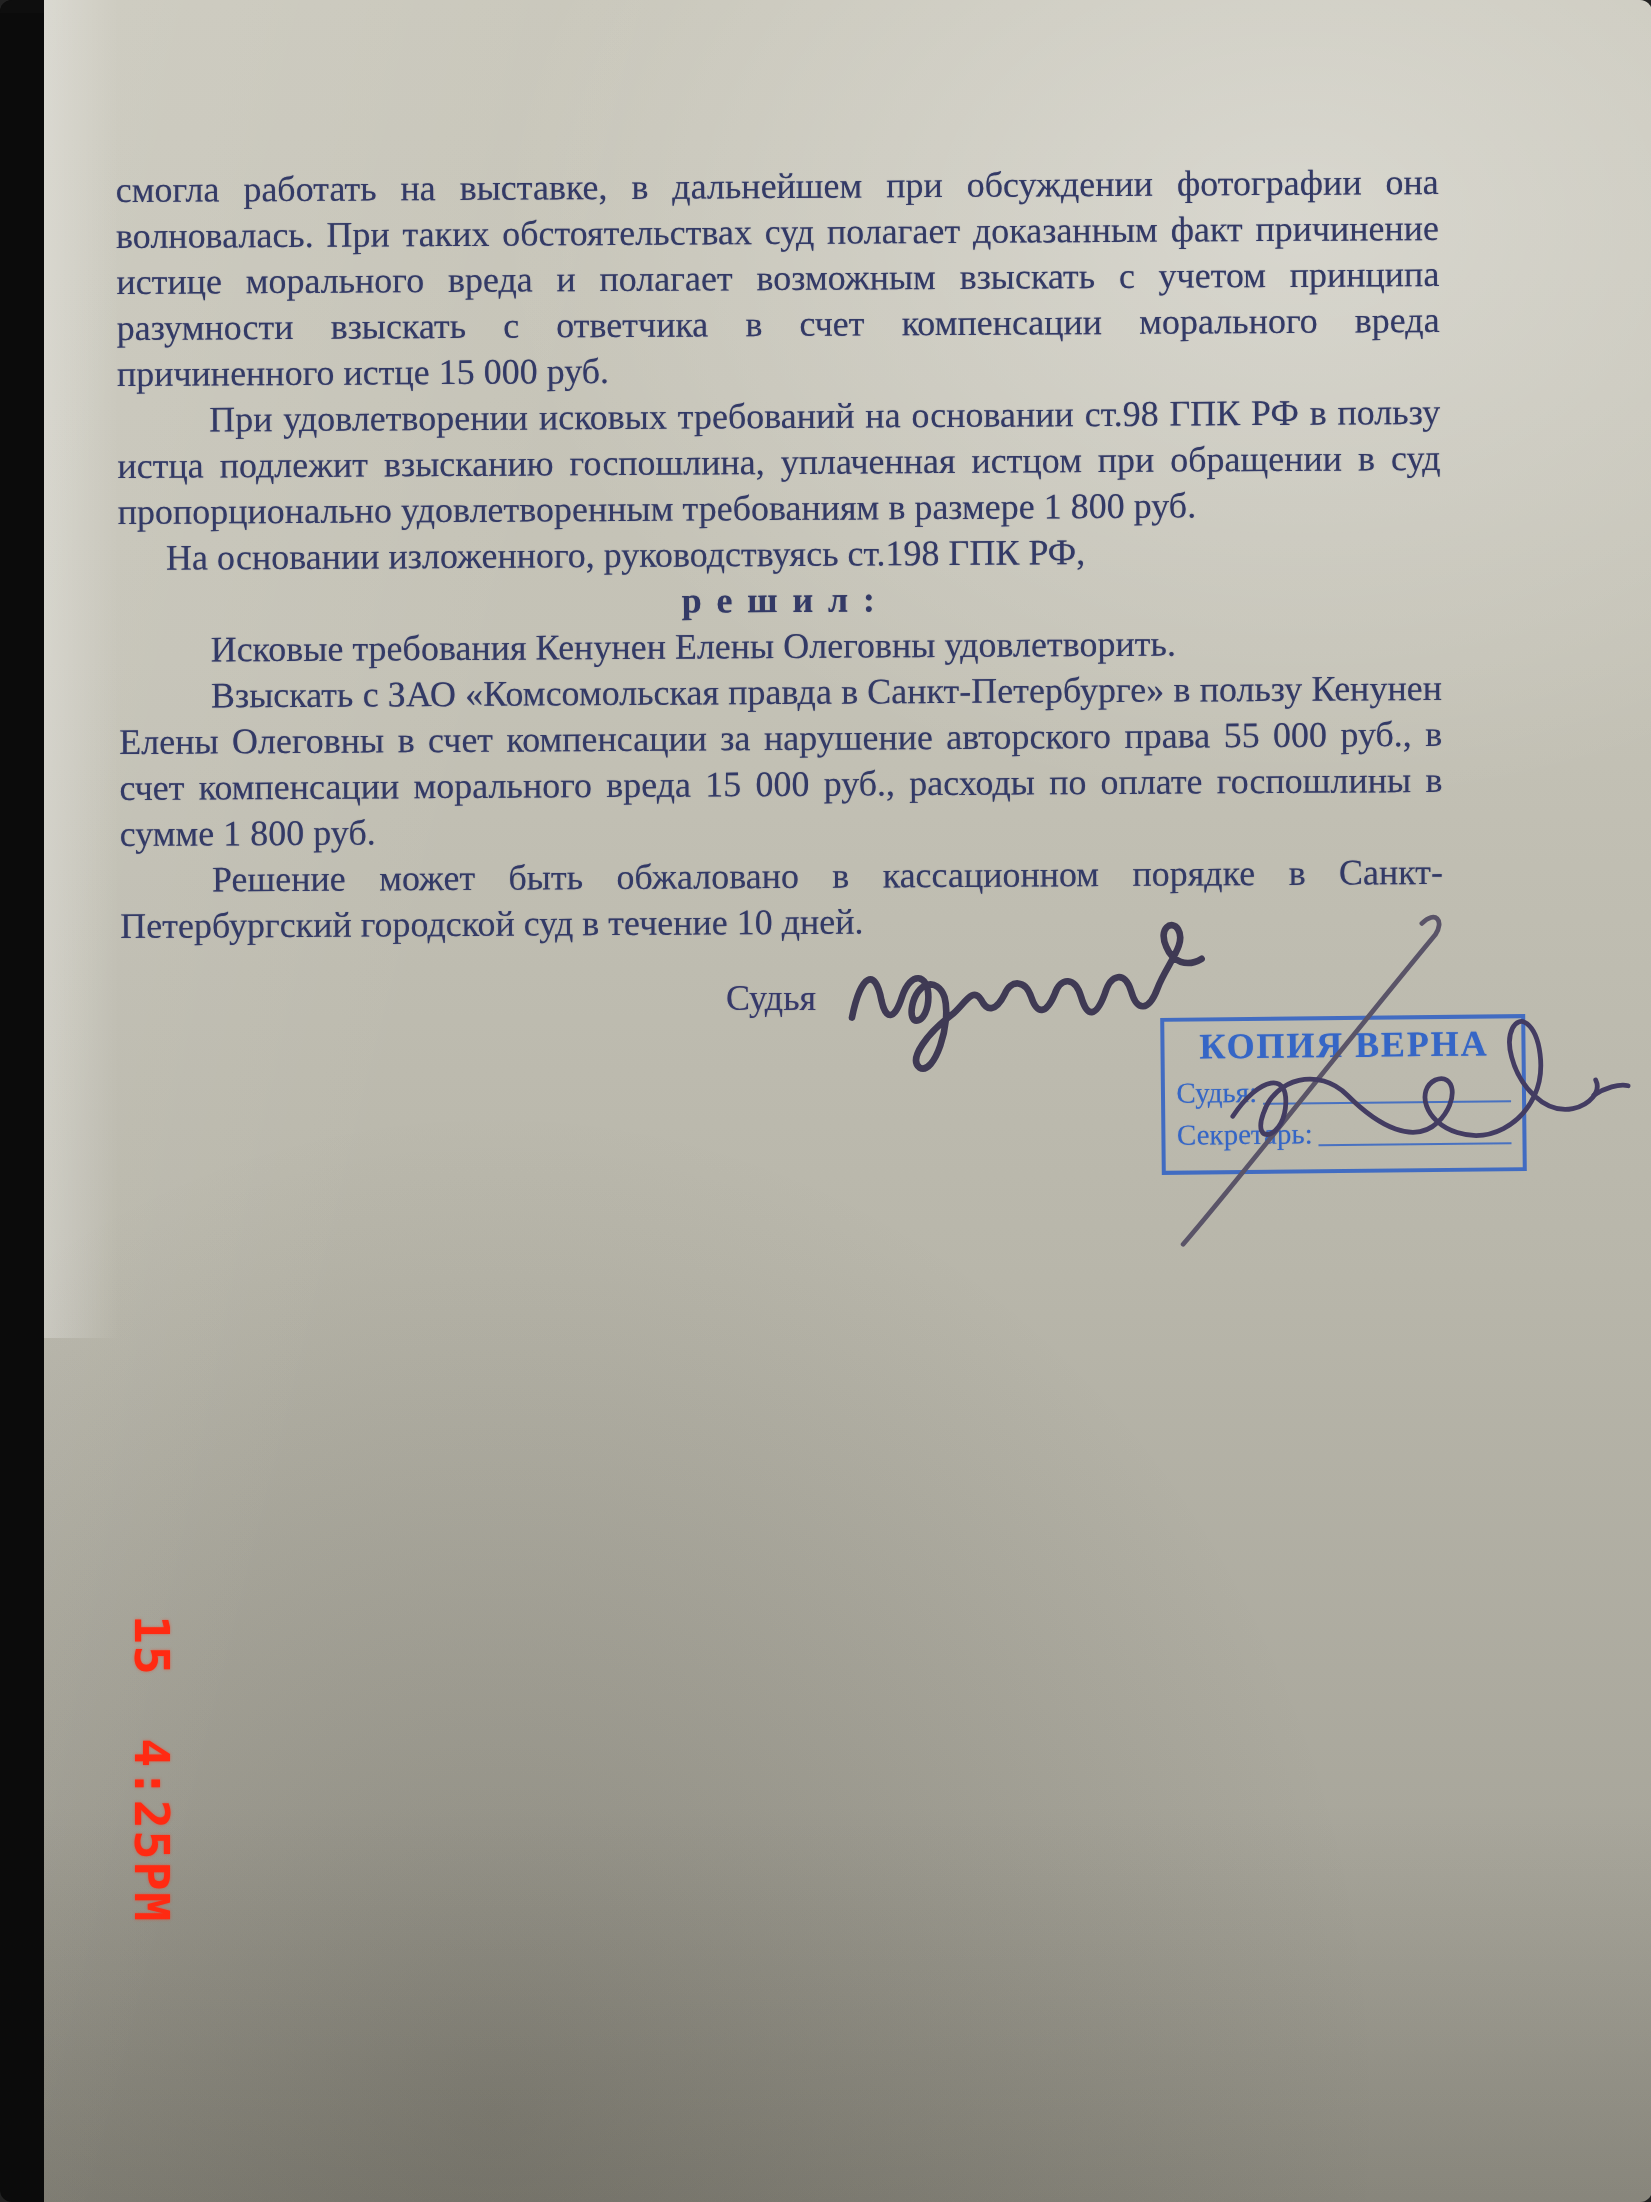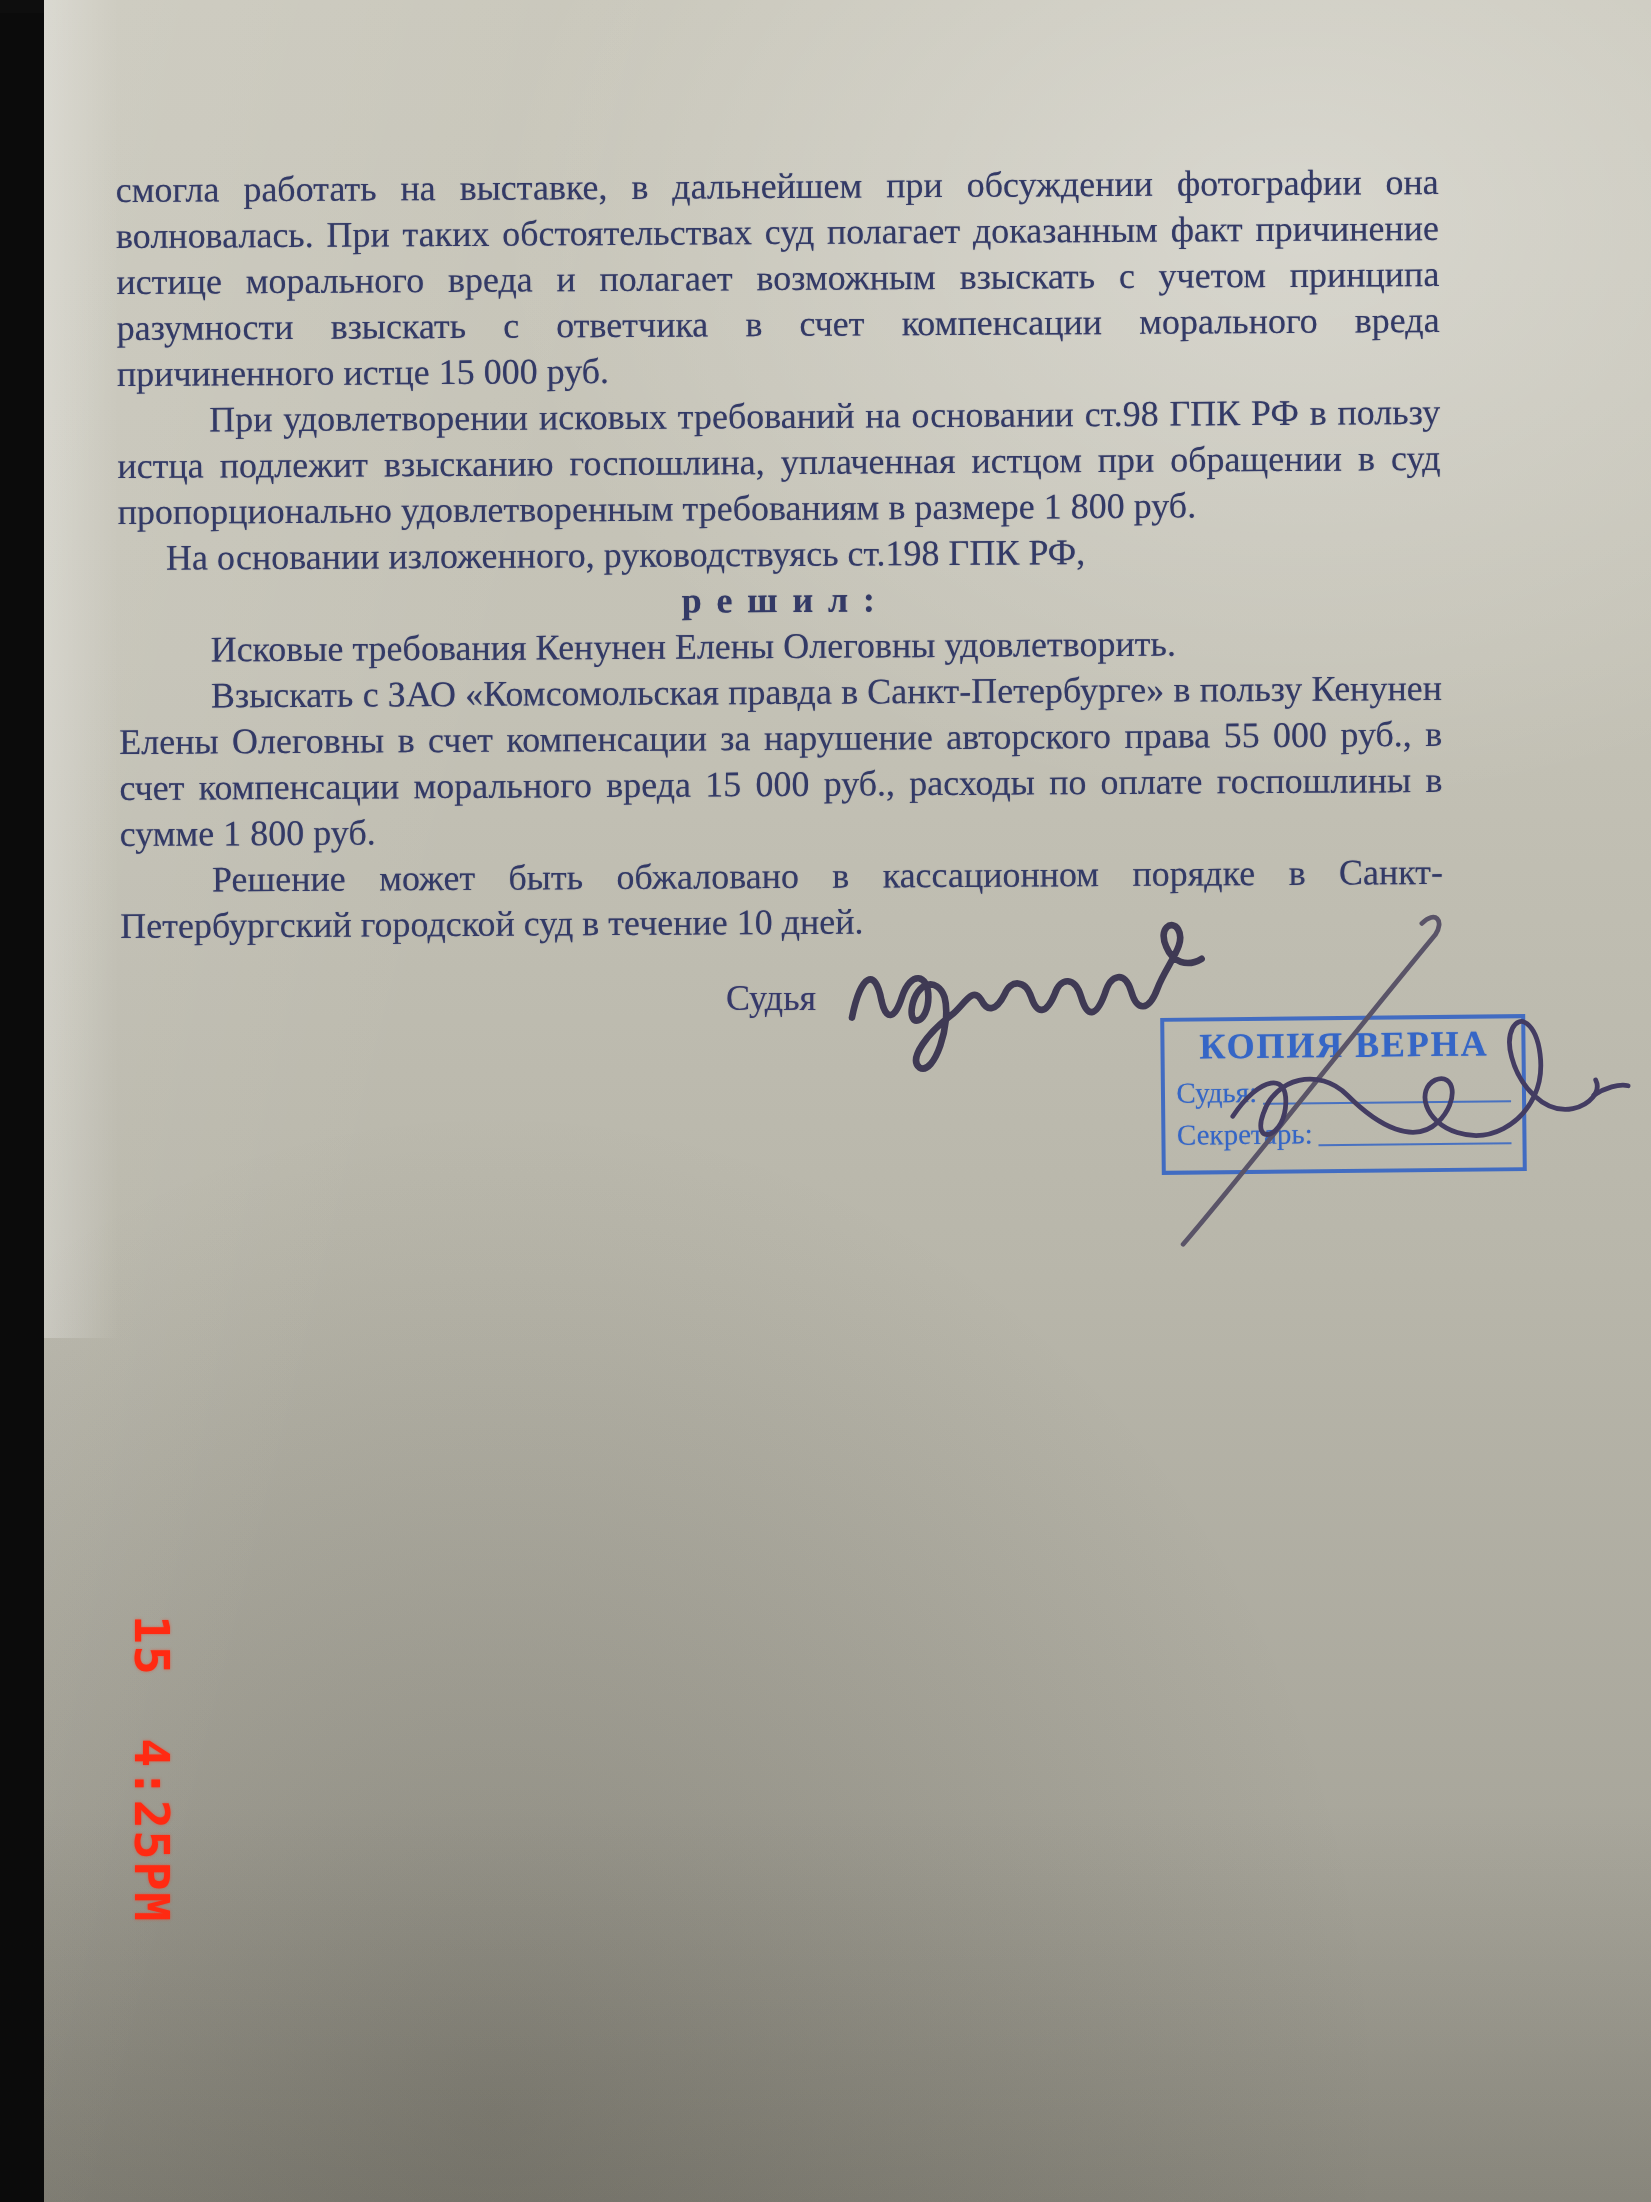--- a/index.html
+++ b/index.html
@@ -1,18 +1,19 @@
 <!DOCTYPE html>
 <html><head>
 <meta charset="utf-8">
 <style>
   html,body{margin:0;padding:0;background:#222;}
   .photo{
     position:relative;width:1652px;height:2202px;overflow:hidden;
     font-family:"Liberation Serif",serif;
+    border-radius:12px;
   }
   
   .black-strip{position:absolute;left:0;top:0;width:44px;height:2202px;background:#0b0b0b;}
   .black-notch{position:absolute;left:0;top:0;width:96px;height:13.4px;background:#0e0e0e;}
   .white-speck{position:absolute;left:50px;top:5.7px;width:5.7px;height:4.8px;background:#e8e6dc;border-radius:1.9px;}
   
   .paper{
     position:absolute;left:44px;top:0;right:0;bottom:0;
     background:
       linear-gradient(105deg, rgba(255,255,255,0.10) 0%, rgba(255,255,255,0) 30%),

